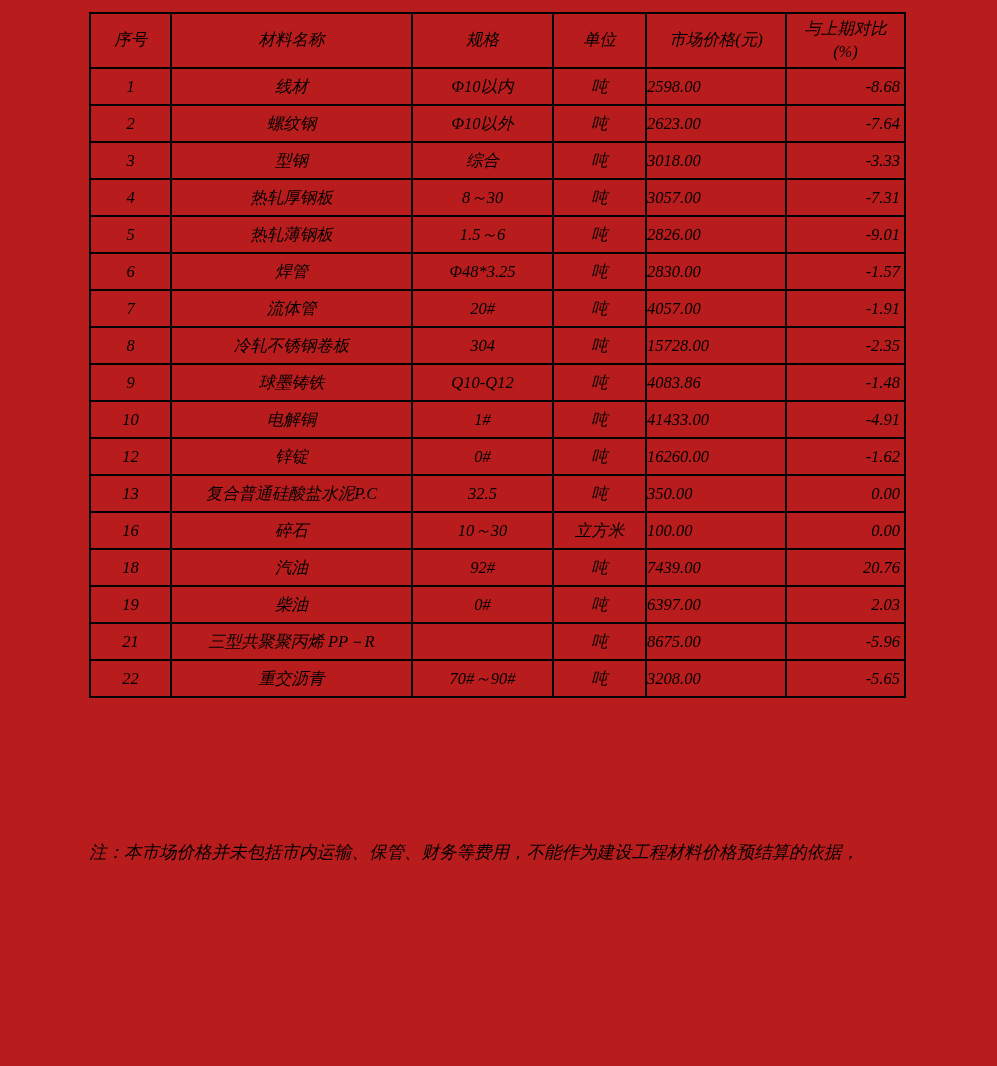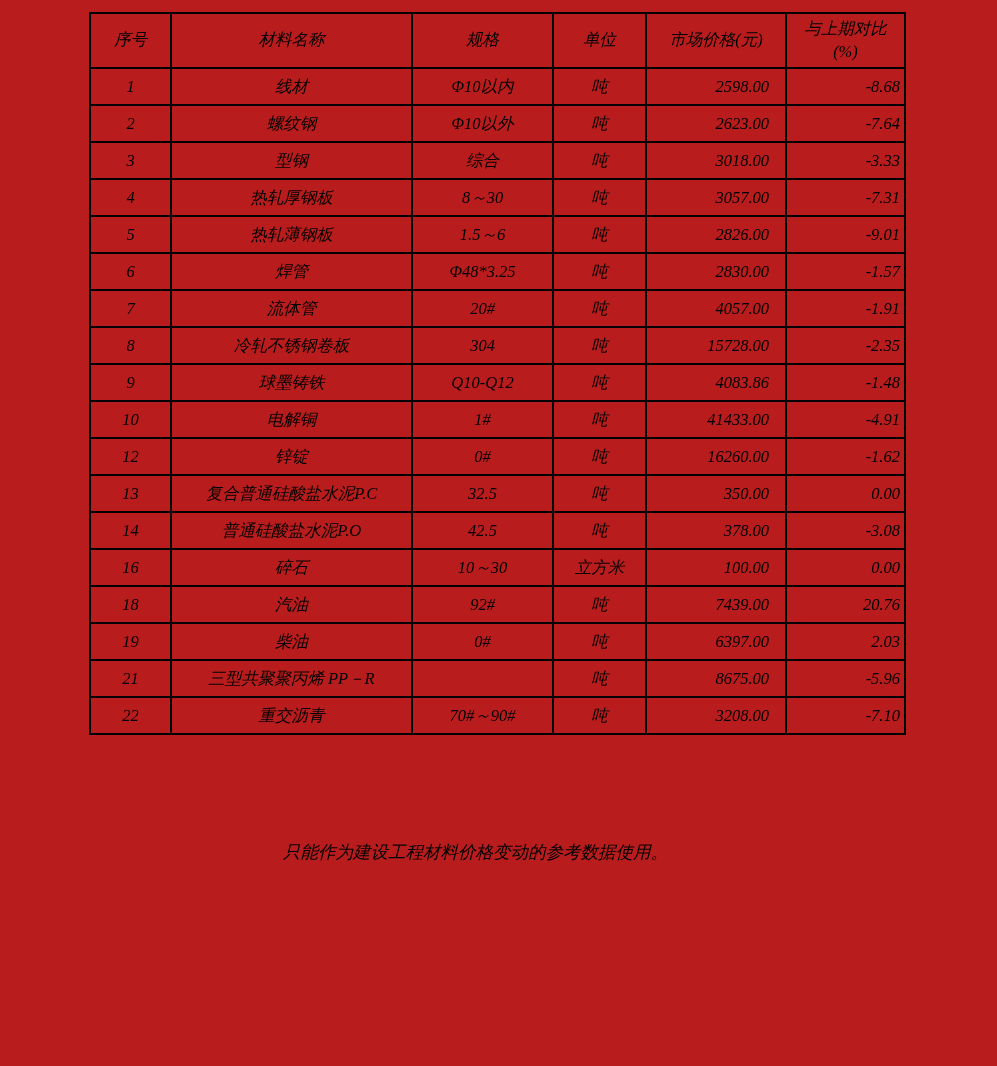--- a/index.html
+++ b/index.html
@@ -39,21 +39,21 @@
     text-align:center;
     vertical-align:middle;
     white-space:pre-line;
     line-height:1.35;
   }
   table.price-table td{
     height:35px;
     vertical-align:middle;
   }
   .c-seq,.c-name,.c-spec,.c-unit{ text-align:center; }
-  .c-price{ text-align:right; padding-right:16px !important; }
+  .c-price{ padding-right:16px !important; }
   .c-diff{ text-align:right; padding-right:4px !important; }
   .note{
     position:absolute;
     left:89px;
     top:840px;
     width:834px;
     font-size:17.5px;
     line-height:25px;
   }
   .note .line1{ text-align:left; }
@@ -175,28 +175,20 @@
     </tr>
         <tr>
       <td class="c-seq">13</td>
       <td class="c-name">复合普通硅酸盐水泥P.C</td>
       <td class="c-spec">32.5</td>
       <td class="c-unit">吨</td>
       <td class="c-price">350.00</td>
       <td class="c-diff">0.00</td>
     </tr>
         <tr>
-      <td class="c-seq">14</td>
-      <td class="c-name">普通硅酸盐水泥P.O</td>
-      <td class="c-spec">42.5</td>
-      <td class="c-unit">吨</td>
-      <td class="c-price">378.00</td>
-      <td class="c-diff">-3.08</td>
-    </tr>
-        <tr>
       <td class="c-seq">16</td>
       <td class="c-name">碎石</td>
       <td class="c-spec">10～30</td>
       <td class="c-unit">立方米</td>
       <td class="c-price">100.00</td>
       <td class="c-diff">0.00</td>
     </tr>
         <tr>
       <td class="c-seq">18</td>
       <td class="c-name">汽油</td>
@@ -220,22 +212,22 @@
       <td class="c-unit">吨</td>
       <td class="c-price">8675.00</td>
       <td class="c-diff">-5.96</td>
     </tr>
         <tr>
       <td class="c-seq">22</td>
       <td class="c-name">重交沥青</td>
       <td class="c-spec">70#～90#</td>
       <td class="c-unit">吨</td>
       <td class="c-price">3208.00</td>
-      <td class="c-diff">-7.10</td>
+      <td class="c-diff">-5.65</td>
     </tr>
       </tbody>
   </table>
 
   <div class="note">
-    <div class="line2">只能作为建设工程材料价格变动的参考数据使用。</div>
+    <div class="line1">注：本市场价格并未包括市内运输、保管、财务等费用，不能作为建设工程材料价格预结算的依据，</div>
   </div>
 
 </div>
 
 </body></html>

